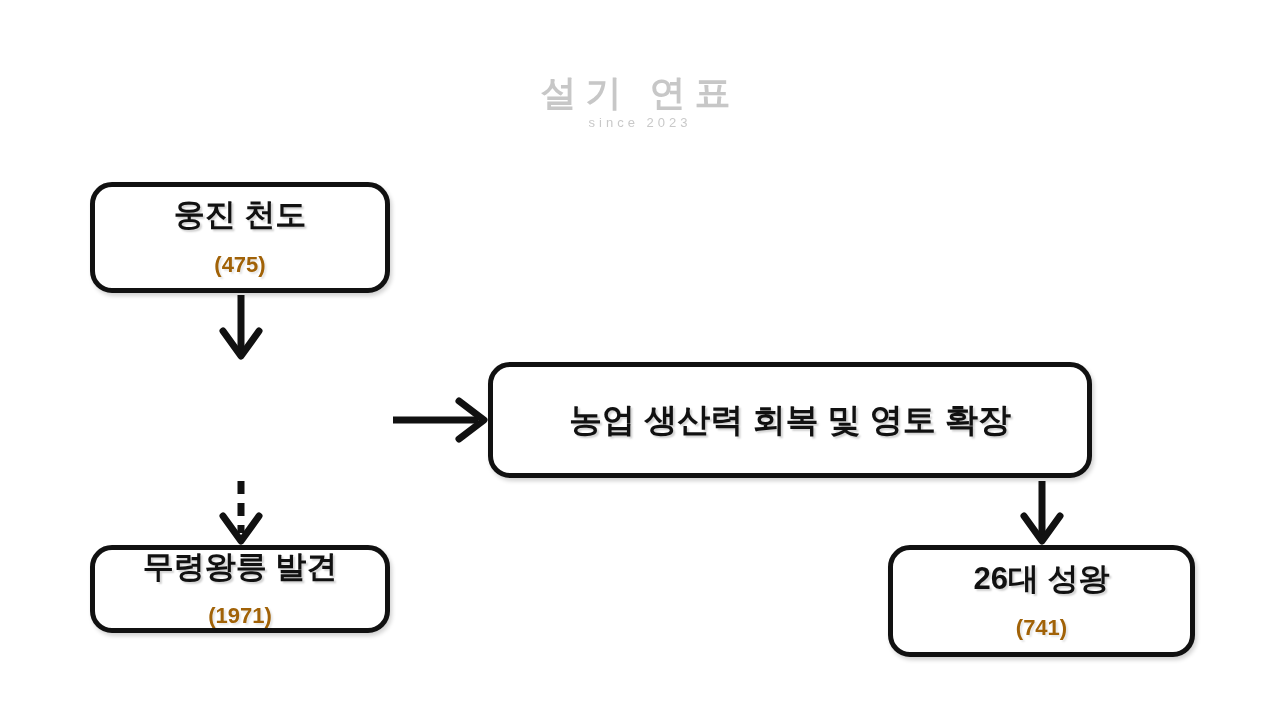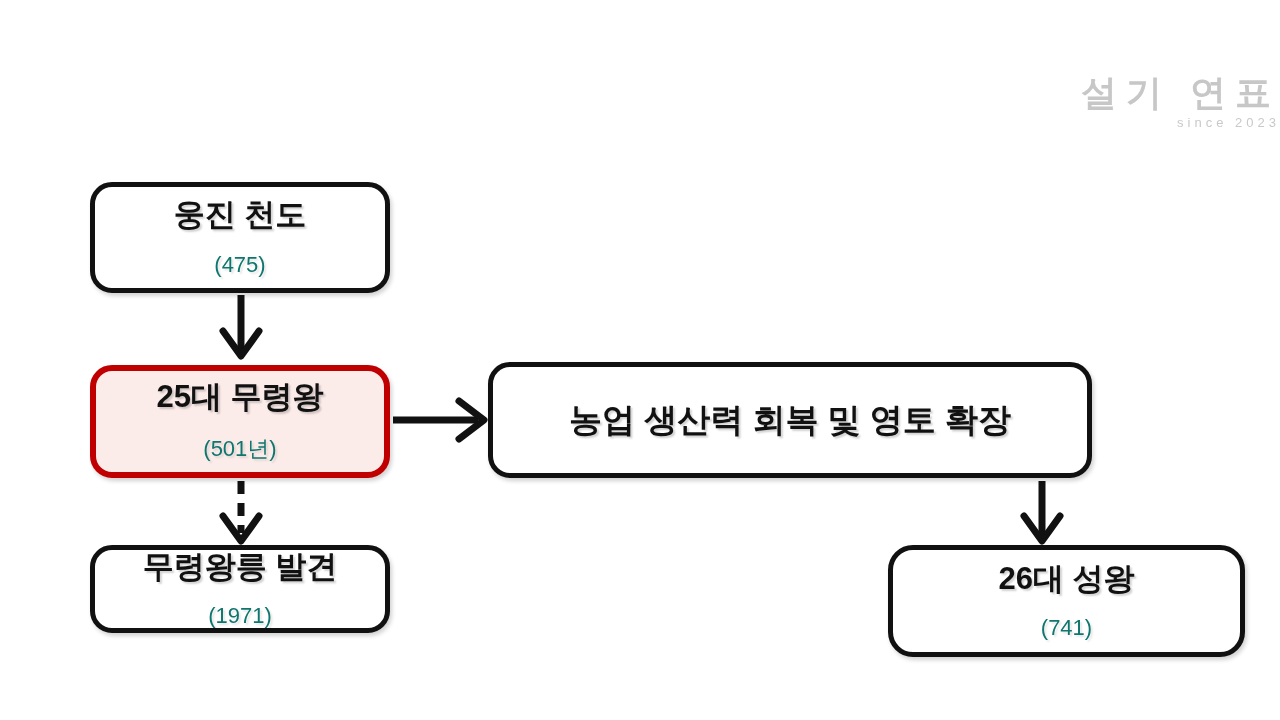--- a/index.html
+++ b/index.html
@@ -6,21 +6,21 @@
   body {
     width: 1280px; height: 720px;
     background: #ffffff;
     font-family: "Liberation Sans", "DejaVu Sans", sans-serif;
     position: relative;
     overflow: hidden;
   }
   .stage { position: absolute; left: 0; top: 0; width: 1280px; height: 720px; }
 
   
-  .logo { position: absolute; left: 0; right: 0; top: 72px; text-align: right; user-select: none; }
+  .logo { position: absolute; left: 0; right: 0; top: 72px; text-align: center; user-select: none; }
   .logo-title {
     font-size: 36px; font-weight: bold;
     color: #c7c7c7; letter-spacing: 9px;
     line-height: 42px;
   }
   .logo-sub {
     font-size: 13px; color: #c9c9c9;
     letter-spacing: 4px; margin-top: 1px;
   }
 
@@ -38,36 +38,36 @@
     box-shadow: 2px 3px 4px rgba(0,0,0,0.18);
     box-sizing: border-box;
   }
   .node-label {
     font-weight: bold; font-size: 31px; color: #111111;
     text-shadow: 2px 2px 2px rgba(0,0,0,0.18);
     line-height: 1.15;
     white-space: nowrap;
   }
   .node-sublabel {
-    font-weight: normal; font-size: 22px; color: #0f766e;
+    font-weight: bold; font-size: 22px; color: #a16207;
     text-shadow: 2px 2px 2px rgba(0,0,0,0.10);
     margin-top: 19px;
     white-space: nowrap;
   }
   .node.highlight {
     border: 6px solid #c00000;
     background: #fbecea;
   }
 
   #node-ungjin      { left: 90px;  top: 182px; width: 300px; height: 111px; }
   #node-muryeong    { left: 90px;  top: 365px; width: 300px; height: 113px; }
   #node-achievement { left: 488px; top: 362px; width: 604px; height: 116px; }
   #node-achievement .node-label { font-size: 33px; }
   #node-tomb        { left: 90px;  top: 545px; width: 300px; height: 88px; }
-  #node-seong       { left: 888px; top: 545px; width: 357px; height: 112px; border-radius: 25px; }
+  #node-seong       { left: 888px; top: 545px; width: 307px; height: 112px; }
 </style>
 </head>
 <body>
 
 <div class="stage">
 
   <div class="logo">
     <div class="logo-title">설기 연표</div>
     <div class="logo-sub">since 2023</div>
   </div>
@@ -93,24 +93,20 @@
       <line x1="1042" y1="481" x2="1042" y2="535"></line>
       <polyline points="1024,516 1042,541 1060,516" stroke-linecap="round" stroke-linejoin="round"></polyline>
     </g>
   </svg>
 
   <div class="node" id="node-ungjin">
     <div class="node-label">웅진 천도</div>
     <div class="node-sublabel">(475)</div>
   </div>
 
-  <div class="node highlight" id="node-muryeong">
-    <div class="node-label">25대 무령왕</div>
-    <div class="node-sublabel">(501년)</div>
-  </div>
 
   <div class="node" id="node-achievement">
     <div class="node-label">농업 생산력 회복 및 영토 확장</div>
   </div>
 
   <div class="node" id="node-tomb">
     <div class="node-label">무령왕릉 발견</div>
     <div class="node-sublabel">(1971)</div>
   </div>
 

